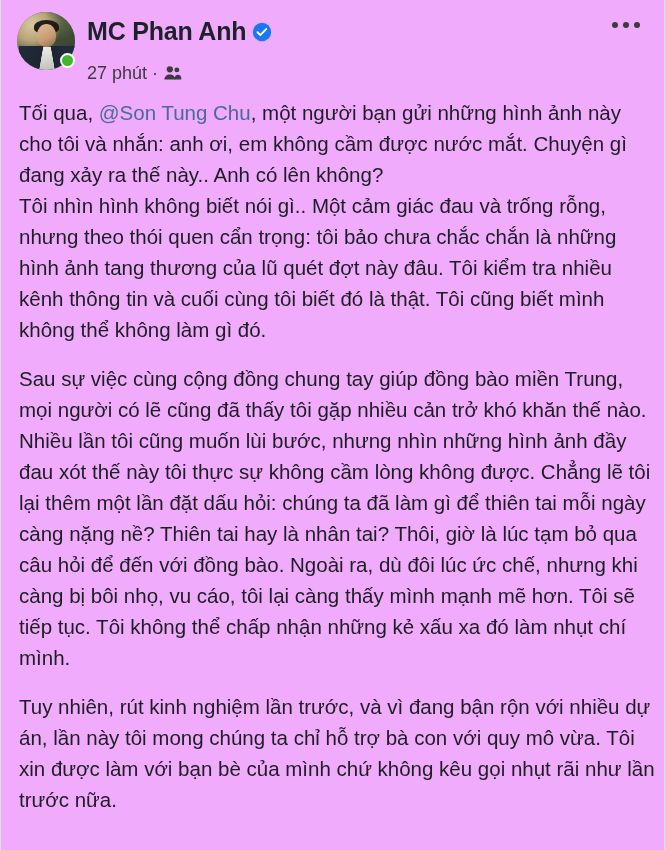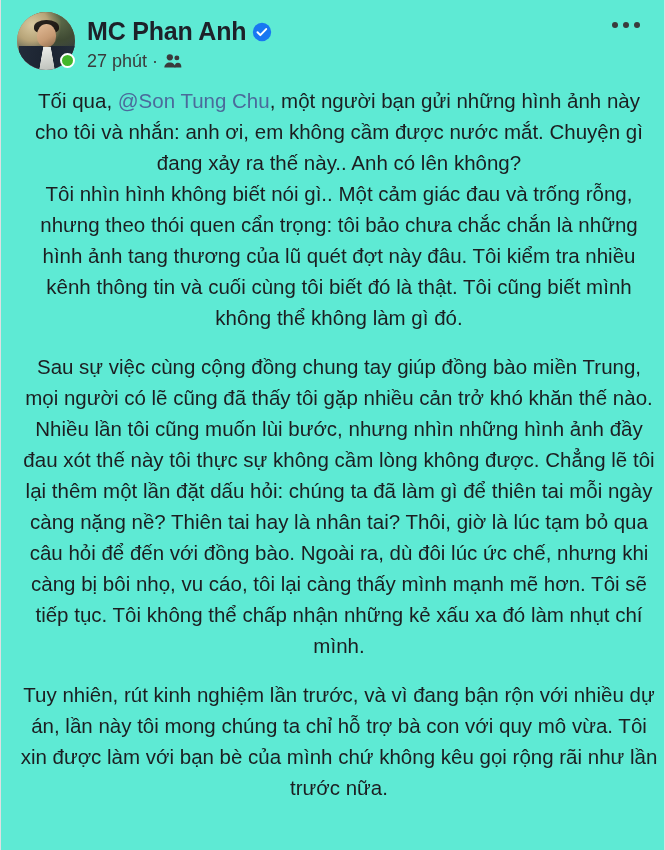--- a/index.html
+++ b/index.html
@@ -14,21 +14,21 @@
   body {
     background: #e9ebee;
     font-family: "Liberation Sans", "DejaVu Sans", sans-serif;
     -webkit-font-smoothing: antialiased;
   }
 
   .post-card {
     position: relative;
     width: 665px;
     height: 850px;
-    background: #5eead4;
+    background: #f0abfc;
     border: 1px solid #dddfe2;
     border-top: none;
     border-bottom: none;
     overflow: hidden;
   }
 
   
   .post-header {
     display: flex;
     align-items: flex-start;
@@ -135,21 +135,21 @@
     flex: 0 0 auto;
     width: 20px;
     height: 20px;
     display: block;
   }
 
   .meta-line {
     display: flex;
     align-items: center;
     gap: 5px;
-    margin-top: 6px;
+    margin-top: 18px;
   }
 
   .timestamp {
     font-size: 18px;
     color: #3a3b3c;
     line-height: 1.1;
     white-space: nowrap;
   }
 
   .meta-dot {
@@ -178,21 +178,20 @@
     width: 6px;
     height: 6px;
     border-radius: 50%;
     background: #3a3b3c;
     display: block;
   }
 
   
   .post-body {
     padding: 10px 5px 0 18px;
-    text-align: center;
   }
 
   .post-body p {
     font-size: 20.5px;
     line-height: 31px;
     color: #1c1e21;
     margin: 0 0 18px 0;
     word-wrap: break-word;
   }
 
@@ -248,16 +247,16 @@
     <div class="more-menu">
       <span></span>
       <span></span>
       <span></span>
     </div>
   </div>
 
   <div class="post-body" id="post-body">
       <p><span>Tối qua, </span><span class="mention">@Son Tung Chu</span><span>, một người bạn gửi những hình ảnh này cho tôi và nhắn: anh ơi, em không cầm được nước mắt. Chuyện gì đang xảy ra thế này.. Anh có lên không?</span><br><span>Tôi nhìn hình không biết nói gì.. Một cảm giác đau và trống rỗng, nhưng theo thói quen cẩn trọng: tôi bảo chưa chắc chắn là những hình ảnh tang thương của lũ quét đợt này đâu. Tôi kiểm tra nhiều kênh thông tin và cuối cùng tôi biết đó là thật. Tôi cũng biết mình không thể không làm gì đó.</span></p>
       <p><span>Sau sự việc cùng cộng đồng chung tay giúp đồng bào miền Trung, mọi người có lẽ cũng đã thấy tôi gặp nhiều cản trở khó khăn thế nào. Nhiều lần tôi cũng muốn lùi bước, nhưng nhìn những hình ảnh đầy đau xót thế này tôi thực sự không cầm lòng không được. Chẳng lẽ tôi lại thêm một lần đặt dấu hỏi: chúng ta đã làm gì để thiên tai mỗi ngày càng nặng nề? Thiên tai hay là nhân tai? Thôi, giờ là lúc tạm bỏ qua câu hỏi để đến với đồng bào. Ngoài ra, dù đôi lúc ức chế, nhưng khi càng bị bôi nhọ, vu cáo, tôi lại càng thấy mình mạnh mẽ hơn. Tôi sẽ tiếp tục. Tôi không thể chấp nhận những kẻ xấu xa đó làm nhụt chí mình.</span></p>
-      <p><span>Tuy nhiên, rút kinh nghiệm lần trước, và vì đang bận rộn với nhiều dự án, lần này tôi mong chúng ta chỉ hỗ trợ bà con với quy mô vừa. Tôi xin được làm với bạn bè của mình chứ không kêu gọi rộng rãi như lần trước nữa.</span><br></p>
+      <p><span>Tuy nhiên, rút kinh nghiệm lần trước, và vì đang bận rộn với nhiều dự án, lần này tôi mong chúng ta chỉ hỗ trợ bà con với quy mô vừa. Tôi xin được làm với bạn bè của mình chứ không kêu gọi nhụt rãi như lần trước nữa.</span><br></p>
     </div>
 
 </div>
 
 </body></html>

